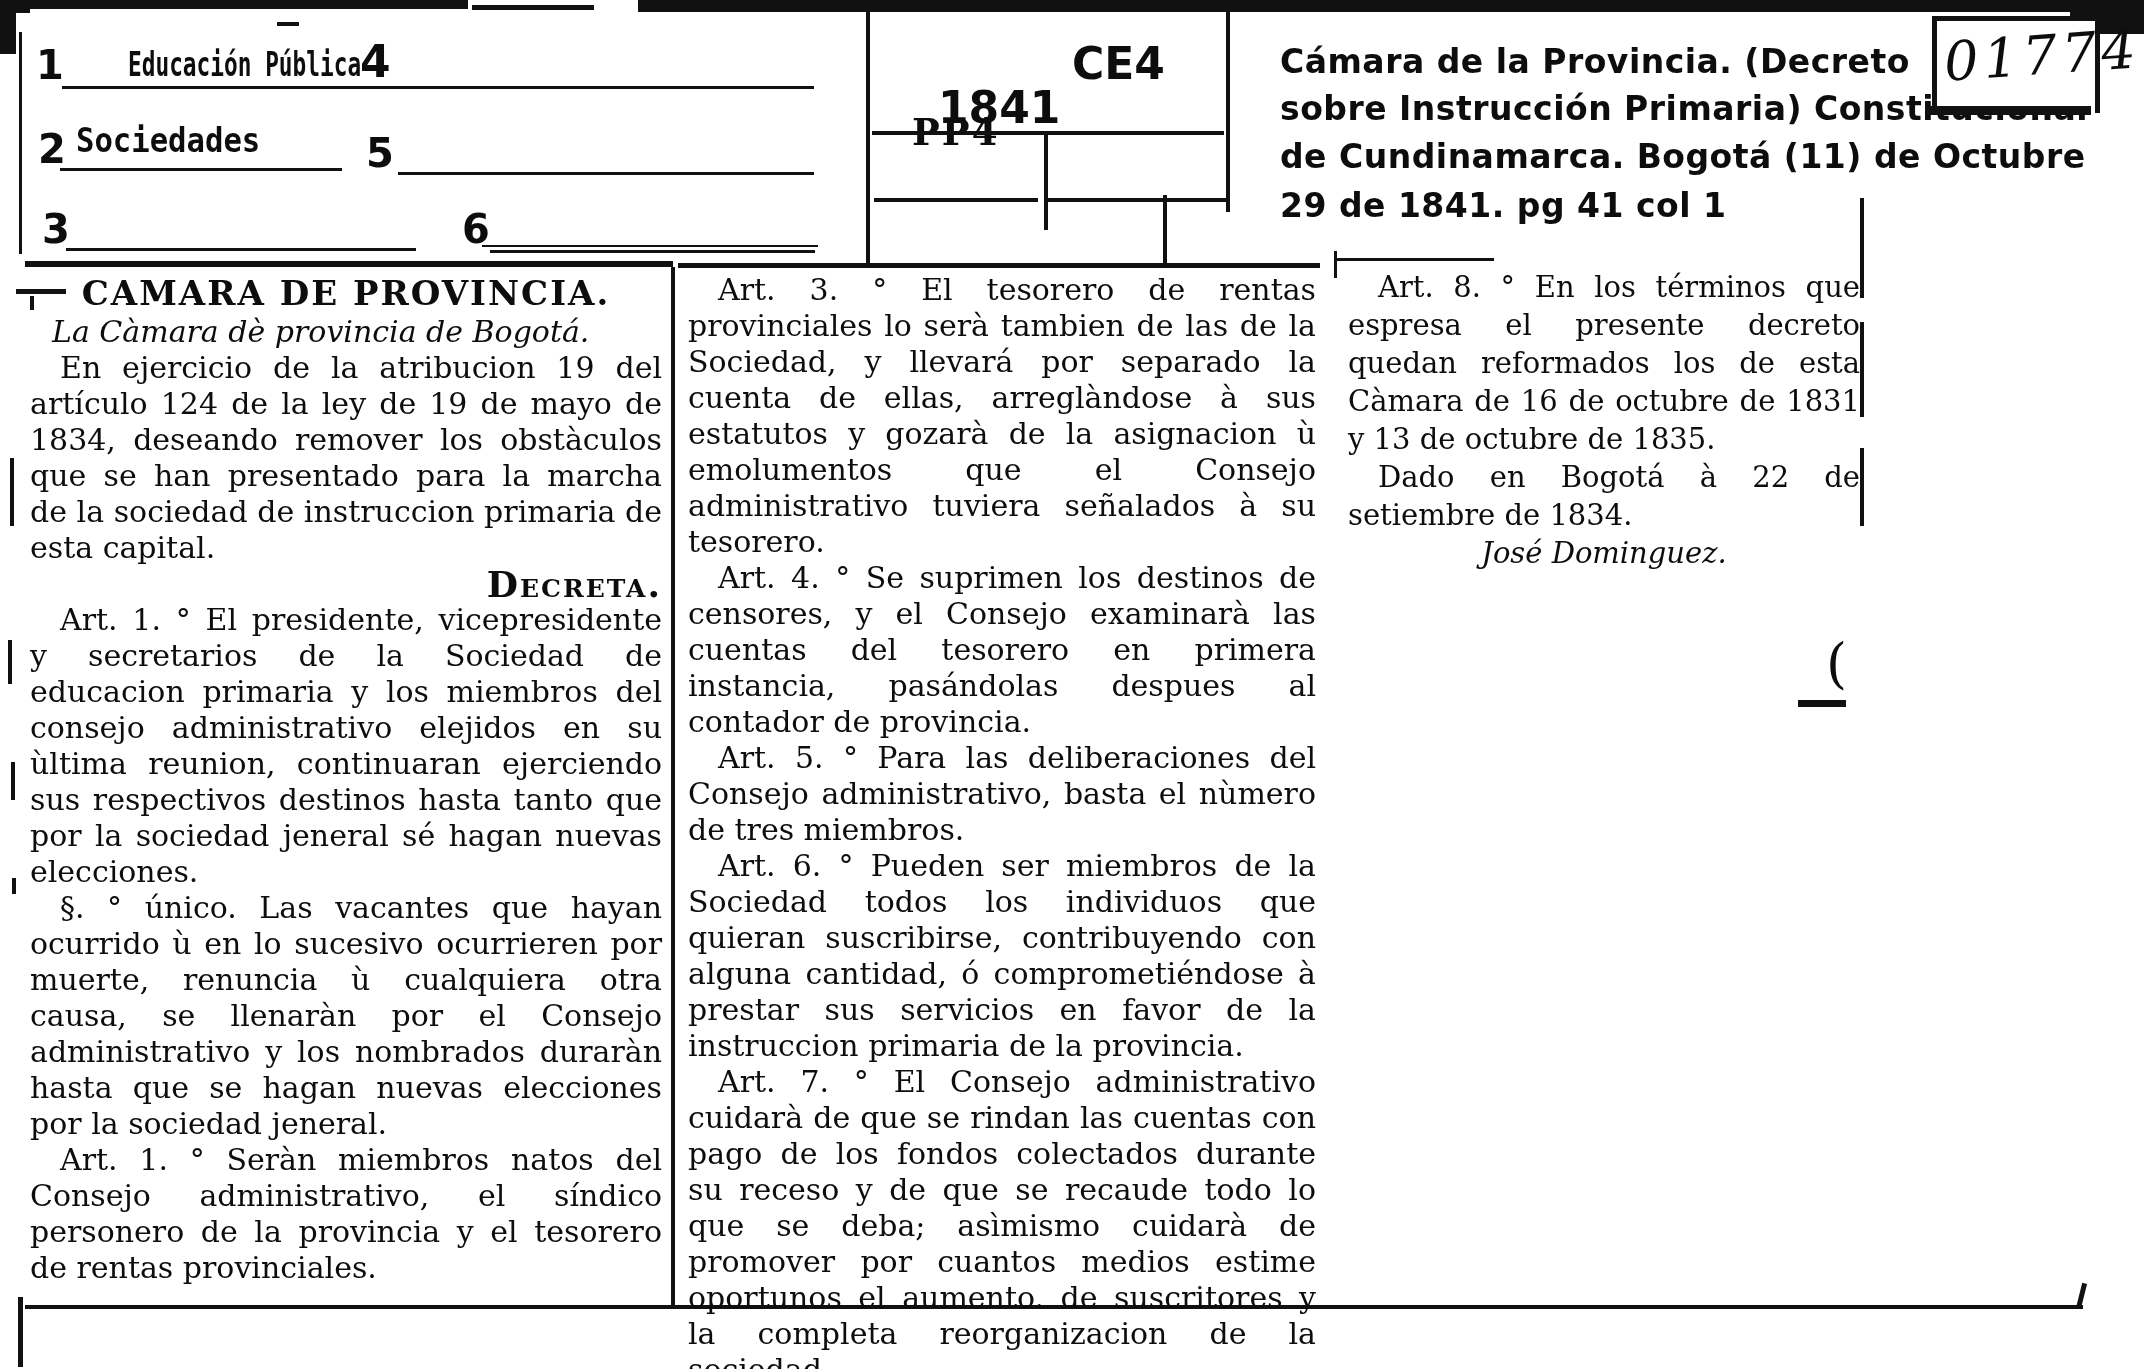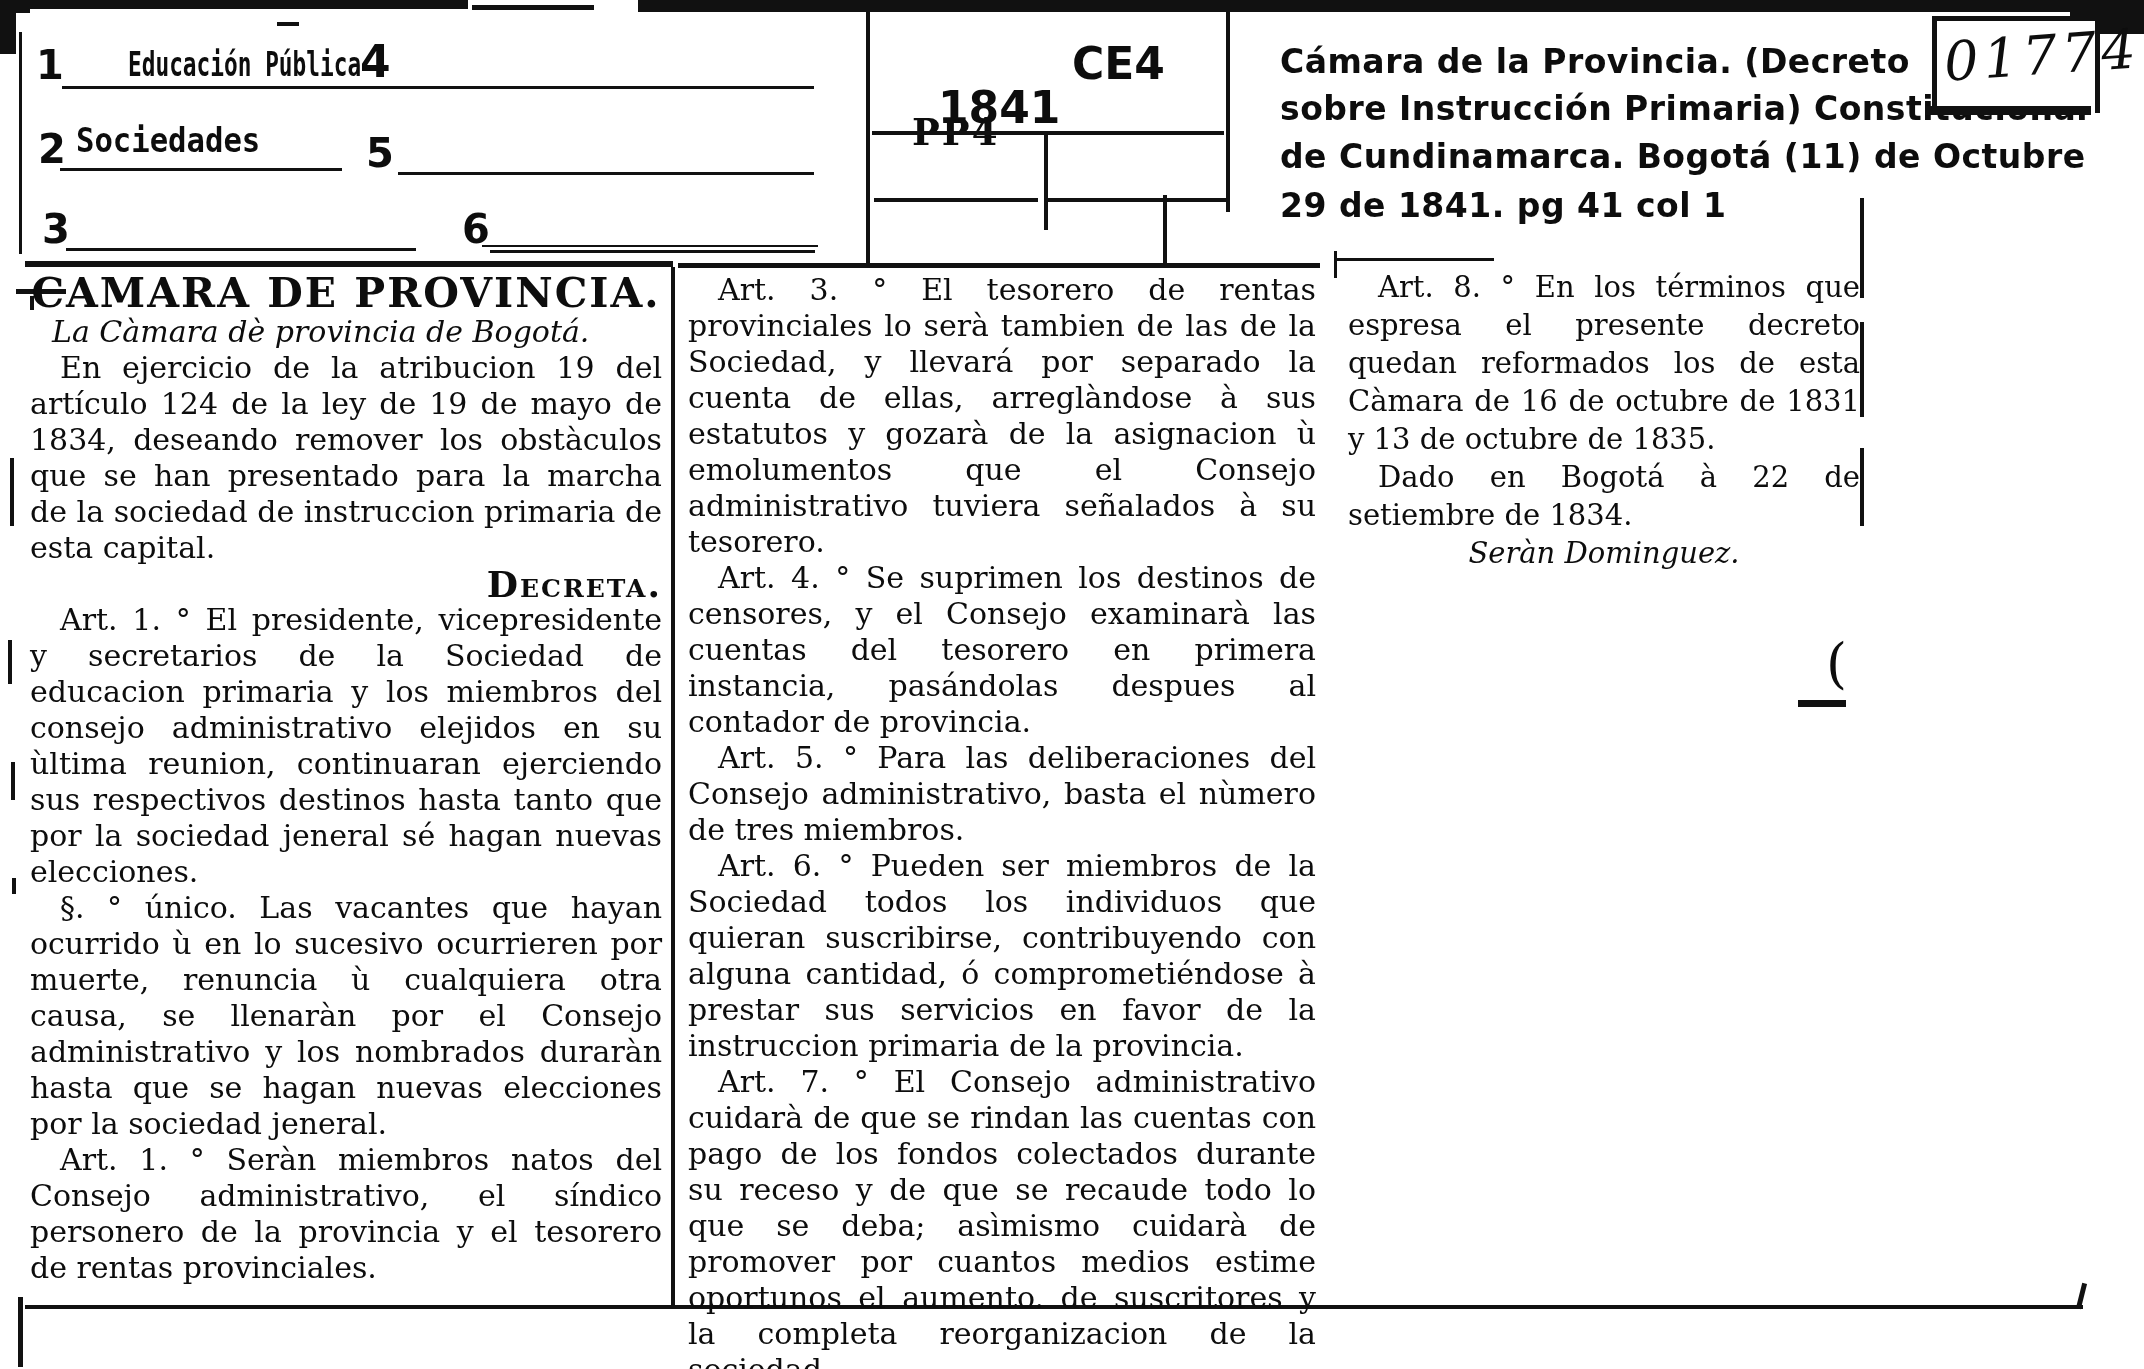--- a/index.html
+++ b/index.html
@@ -76,21 +76,21 @@
   .bl-stub { left:18px; top:1297px; width:5px; height:70px; }
   .sig-dash { left:1798px; top:700px; width:48px; height:7px; }
   .sig-paren { position:absolute; left:1826px; top:632px; font:54px "DejaVu Serif", serif; }
 
   
   .col { position:absolute; font-size:30px; line-height:36px; text-align:justify; }
   .col1 { left:30px;   top:272px; width:632px; }
   .col2 { left:688px;  top:272px; width:628px; }
   .col3 { left:1348px; top:268px; width:512px; font-size:29px; line-height:38px; }
   .col p { margin:0; text-indent:30px; }
-  .heading { text-align:center; font-weight:bold; font-size:41px; letter-spacing:2px; text-indent:0 !important; line-height:42px; }
+  .heading { text-align:center; font-weight:bold; font-size:34px; letter-spacing:2px; text-indent:0 !important; line-height:42px; }
   .byline  { font-style:italic; font-size:30px; text-indent:22px !important; }
   .decreta { text-align:right; font-variant:small-caps; font-weight:bold; letter-spacing:2px; text-indent:0 !important; font-size:36px; }
   .it { font-style:italic; }
   .sig1 { text-align:center; font-style:italic; text-indent:0 !important; }
   .sig2 { font-style:italic; text-indent:16px !important; }
   .sig2 .rm { font-style:normal; }
 </style>
 </head>
 <body>
 
@@ -175,16 +175,16 @@
     <p>Art. 3. ° El tesorero de rentas provinciales lo serà tambien de las de la Sociedad, y llevará por separado la cuenta de ellas, arreglàndose à sus estatutos y gozarà de la asignacion ù emolumentos que el Consejo administrativo tuviera señalados à su tesorero.</p>
     <p>Art. 4. ° Se suprimen los destinos de censores, y el Consejo examinarà las cuentas del tesorero en primera instancia, pasándolas despues al contador de provincia.</p>
     <p>Art. 5. ° Para las deliberaciones del Consejo administrativo, basta el nùmero de tres miembros.</p>
     <p>Art. 6. ° Pueden ser miembros de la Sociedad todos los individuos que quieran suscribirse, contribuyendo con alguna cantidad, ó comprometiéndose à prestar sus servicios en favor de la instruccion primaria de la provincia.</p>
     <p>Art. 7. ° El Consejo administrativo cuidarà de que se rindan las cuentas con pago de los fondos colectados durante su receso y de que se recaude todo lo que se deba; asìmismo cuidarà de promover por cuantos medios estime oportunos el aumento. de suscritores y la completa reorganizacion de la sociedad.</p>
   </div>
 
   <div class="col col3">
     <p>Art. 8. ° En los términos que espresa el presente decreto quedan reformados los de esta Càmara de 16 de octubre de 1831 y 13 de octubre de 1835.</p>
     <p>Dado en Bogotá à 22 de setiembre de 1834.</p>
-    <p class="sig1">Seràn Dominguez.</p>
+    <p class="sig1">José Dominguez.</p>
   </div>
 
 </div>
 
 </body></html>

